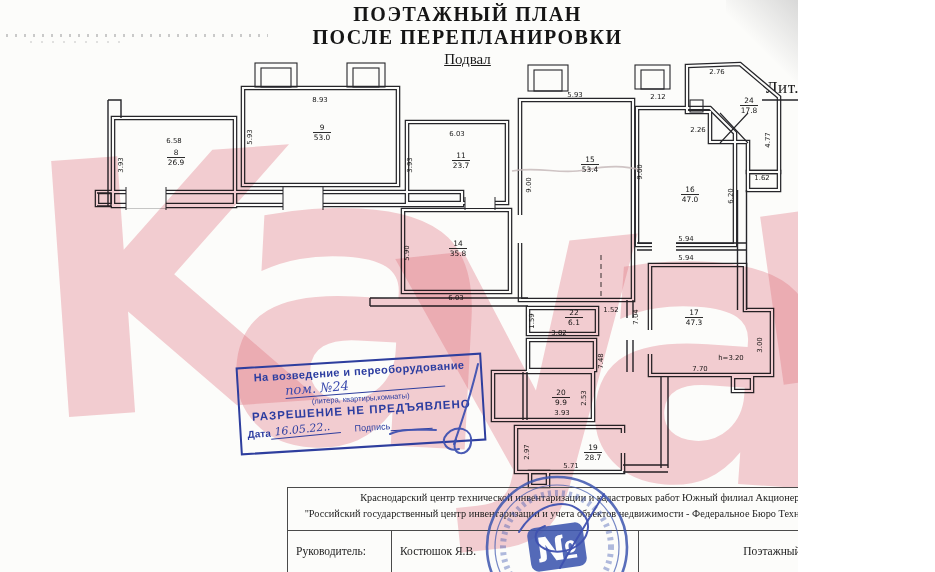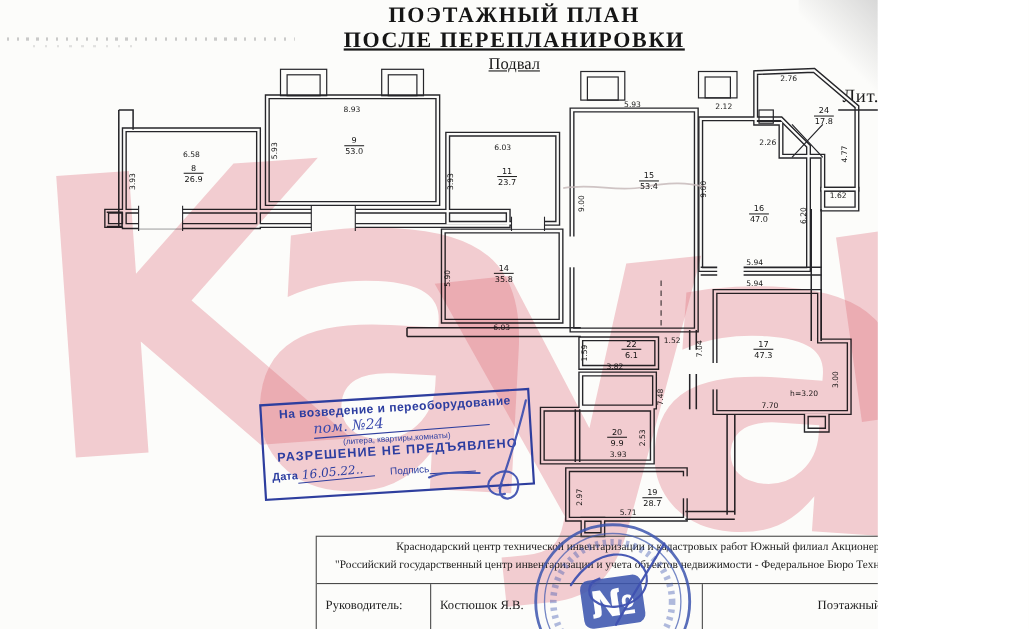--- a/index.html
+++ b/index.html
@@ -1,21 +1,21 @@
 <!DOCTYPE html>
 <html><head>
 <meta charset="utf-8">
 <style>
   html,body{margin:0;padding:0;}
   .page{position:relative;width:798px;height:572px;overflow:hidden;background:#fcfcfa;
         font-family:"Liberation Serif",serif;color:#1c1c1c;}
   
   .t1,.t2{position:absolute;left:0;width:935px;text-align:center;font-weight:bold;
           font-size:20px;letter-spacing:1.5px;color:#151515;}
-  .t1{top:3px;} .t2{top:26px;text-decoration:underline;}
+  .t1{top:3px;} .t2{top:26px;}
   .sub{position:absolute;left:0;top:51px;width:935px;text-align:center;font-size:15px;color:#1a1a1a;text-decoration:underline;}
   .litera{position:absolute;left:766px;top:78px;width:148px;text-align:left;font-size:17px;letter-spacing:.5px;}
   .hnote{position:absolute;left:790px;top:100px;width:150px;text-align:center;font-size:16px;letter-spacing:.5px;}
   
   svg.plan{position:absolute;left:0;top:0;z-index:1;}
   .wo{fill:none;stroke:#26262a;stroke-width:4.6;}
   .wi{fill:none;stroke:#fcfcfa;stroke-width:2.1;}
   .wl{fill:none;stroke:#26262a;stroke-width:1.4;}
   .thin{fill:none;stroke:#26262a;stroke-width:1.1;}
   .dash{fill:none;stroke:#4a4a4a;stroke-width:1.1;stroke-dasharray:5 4;}

